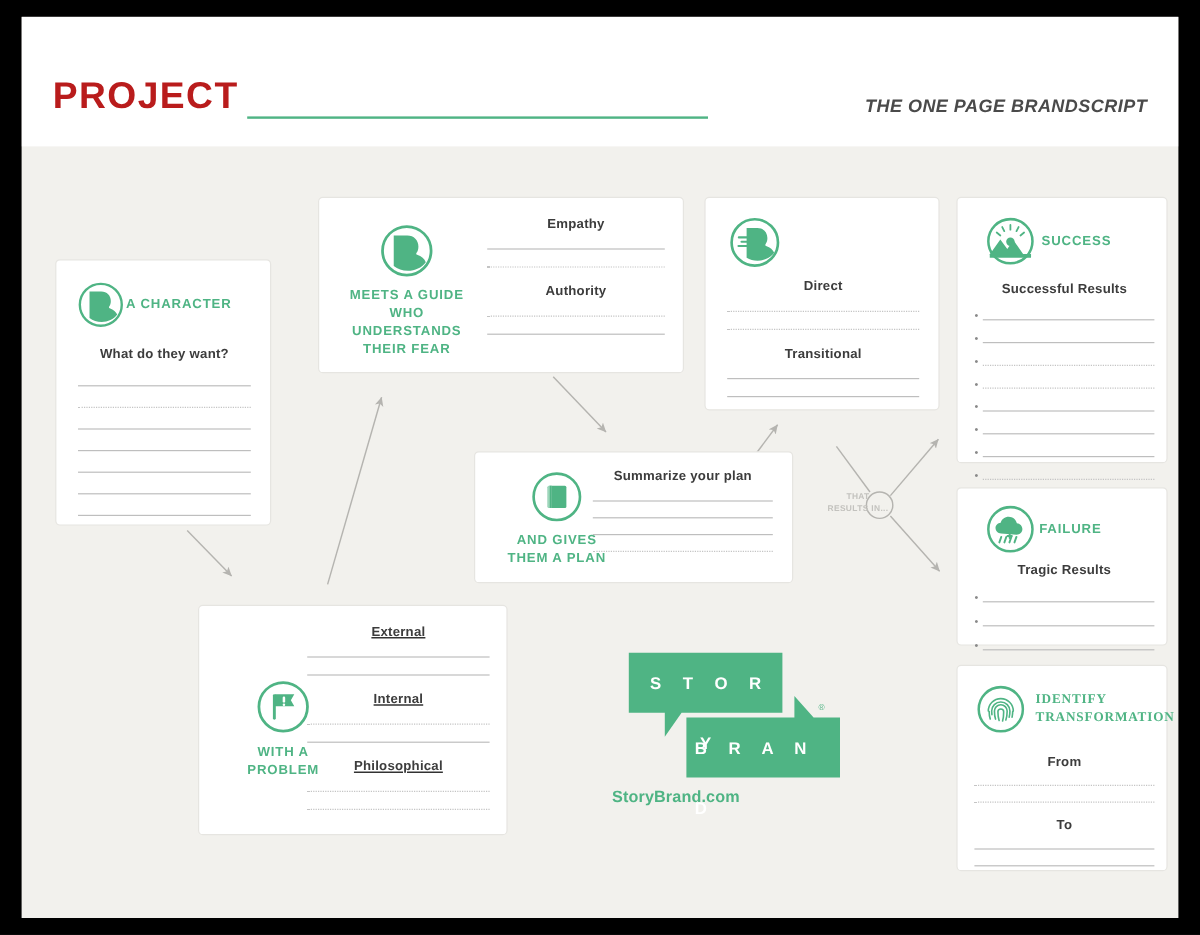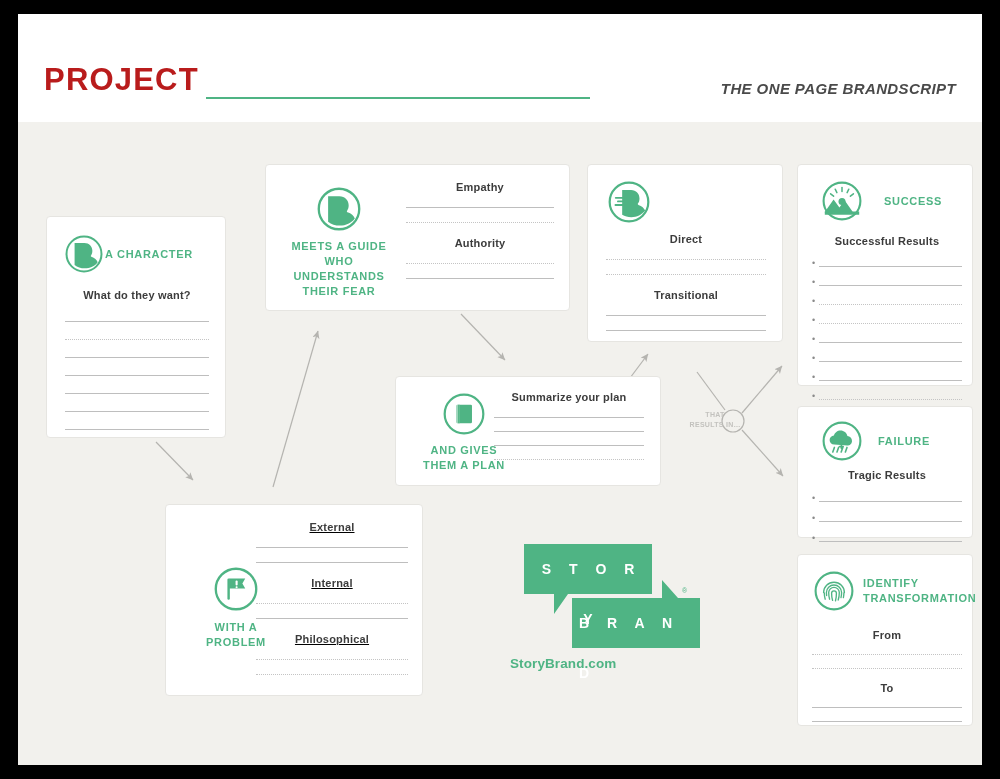--- a/index.html
+++ b/index.html
@@ -139,41 +139,41 @@
     display: flex; align-items: center; gap: 10px;
   }
   #card-cta .body { position: absolute; left: 18px; top: 68px; width: 160px; }
   #card-cta .body .field-label { margin-bottom: 14px; }
   #card-cta .body .wline { margin-bottom: 14px; }
 
   
   #card-success { left: 779px; top: 150px; width: 176px; height: 222px; }
   #card-success .row-head {
     position: absolute; left: 24px; top: 16px;
-    display: flex; align-items: center; gap: 22px;
+    display: flex; align-items: center; gap: 6px;
   }
   #card-success .body { position: absolute; left: 14px; top: 70px; width: 150px; }
   #card-success .body .field-label { margin-bottom: 12px; }
   #card-success .bulletrow { margin-bottom: 11px; }
 
   
   #card-failure { left: 779px; top: 392px; width: 176px; height: 132px; }
   #card-failure .row-head {
     position: absolute; left: 24px; top: 14px;
-    display: flex; align-items: center; gap: 16px;
+    display: flex; align-items: center; gap: 4px;
   }
   #card-failure .body { position: absolute; left: 14px; top: 62px; width: 150px; }
   #card-failure .body .field-label { margin-bottom: 13px; }
   #card-failure .bulletrow { margin-bottom: 12px; }
 
   
   #card-transform { left: 779px; top: 540px; width: 176px; height: 172px; }
   #card-transform .row-head {
     position: absolute; left: 16px; top: 16px;
-    display: flex; align-items: center; gap: 9px;
+    display: flex; align-items: center; gap: 9px; font-family: Liberation Serif, serif;
   }
   #card-transform .body { position: absolute; left: 14px; top: 74px; width: 150px; }
   #card-transform .body .field-label { margin-bottom: 13px; }
   #card-transform .body .wline { margin-bottom: 13px; }
 
   
   #card-problem { left: 147px; top: 490px; width: 258px; height: 192px; }
   #card-problem .left {
     position: absolute; left: 24px; top: 62px; width: 92px; text-align: center;
   }

